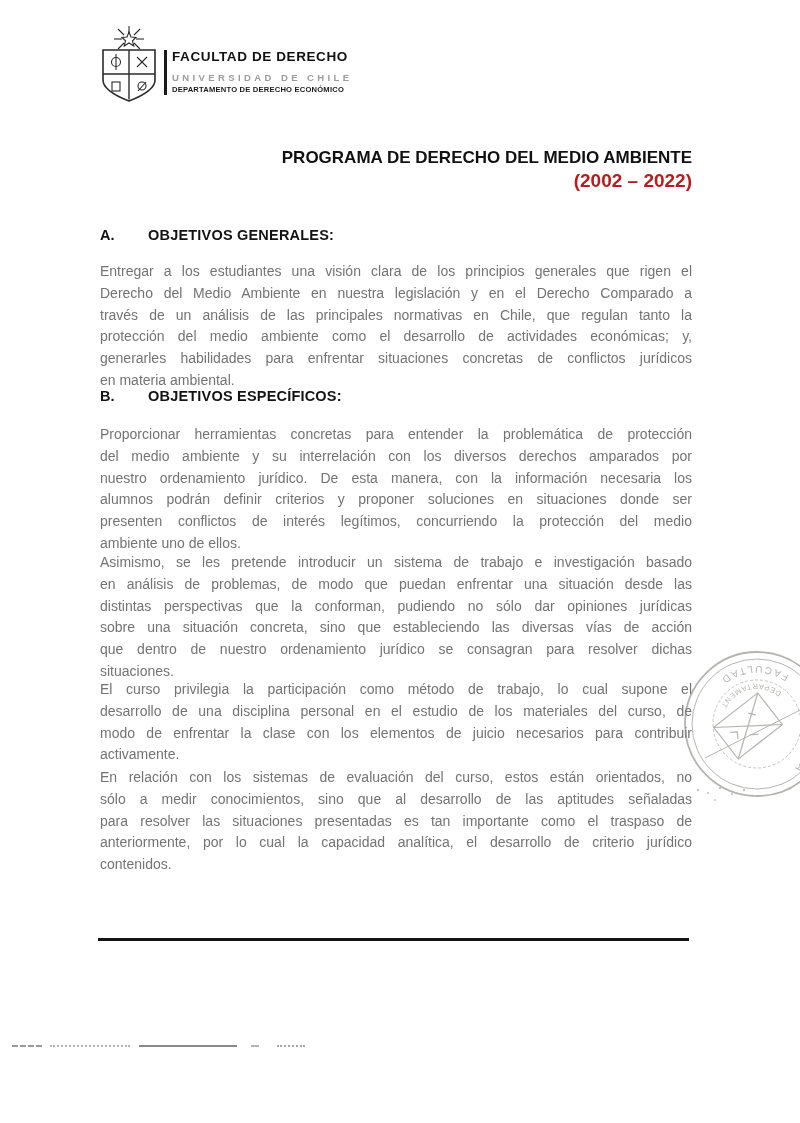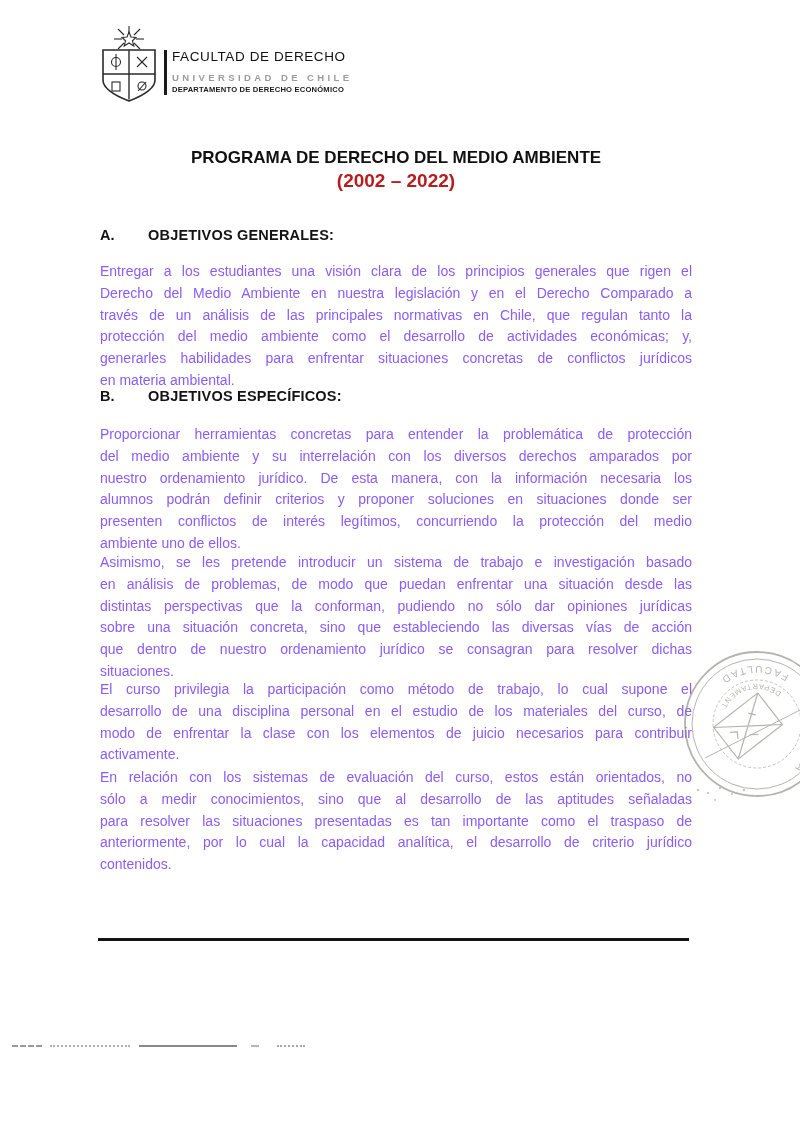--- a/index.html
+++ b/index.html
@@ -9,32 +9,32 @@
     margin:0 auto;
     background:#ffffff;
     overflow:hidden;
     font-family:"Liberation Sans",sans-serif;
     color:#222;
   }
   
   .crest{position:absolute;left:98px;top:24px;width:62px;height:80px;}
   .lh-bar{position:absolute;left:164px;top:50px;width:3px;height:45px;background:#1a1a1a;}
   .lh-text{position:absolute;left:172px;top:49px;white-space:nowrap;}
-  .lh-faculty{font-size:13.5px;font-weight:normal;letter-spacing:.6px;color:#111;line-height:16px;}
+  .lh-faculty{font-size:13.5px;font-weight:bold;letter-spacing:.6px;color:#111;line-height:16px;}
   .lh-univ{font-size:9.5px;font-weight:600;letter-spacing:3.4px;color:#9b9b9b;line-height:15px;margin-top:5px;}
   .lh-dept{font-size:7.6px;font-weight:bold;letter-spacing:.2px;color:#1a1a1a;line-height:10px;}
   
-  .title-block{position:absolute;left:100px;top:146px;width:592px;text-align:center;}
+  .title-block{position:absolute;left:100px;top:146px;width:592px;text-align:right;}
   .doc-title{font-size:17px;font-weight:bold;line-height:23px;color:#111;}
   .doc-subtitle{font-size:19px;font-weight:bold;line-height:23px;color:#b91c1c;}
   
   .sec-head{position:absolute;left:100px;width:592px;display:flex;font-weight:bold;font-size:14.5px;color:#131313;}
   .sec-letter{width:48px;flex:0 0 48px;}
   .sec-title{letter-spacing:.2px;}
-  .para{position:absolute;left:100px;width:592px;font-size:14px;color:#8b5cf6;}
+  .para{position:absolute;left:100px;width:592px;font-size:14px;color:#737373;}
   .para .line{
     line-height:21.75px;
     text-align:justify;
     text-align-last:justify;
     text-justify:inter-word;
     overflow:hidden;white-space:normal;
   }
   .para .line:last-child{text-align-last:left;}
   
   .rule{position:absolute;left:98px;top:938px;width:591px;height:3px;background:#141414;}

